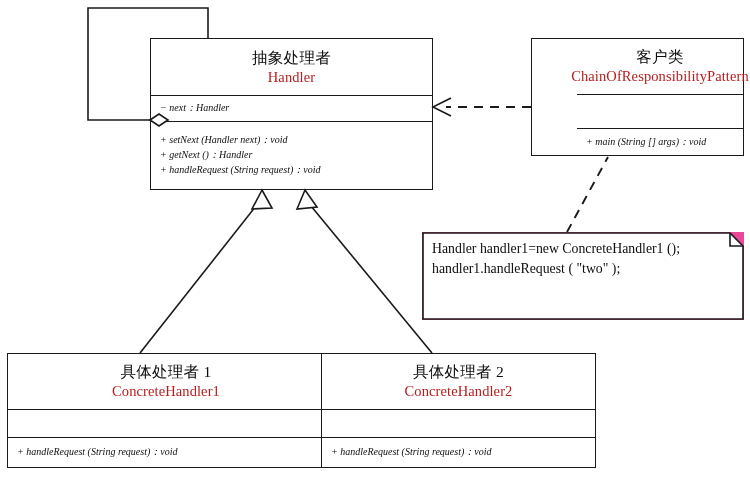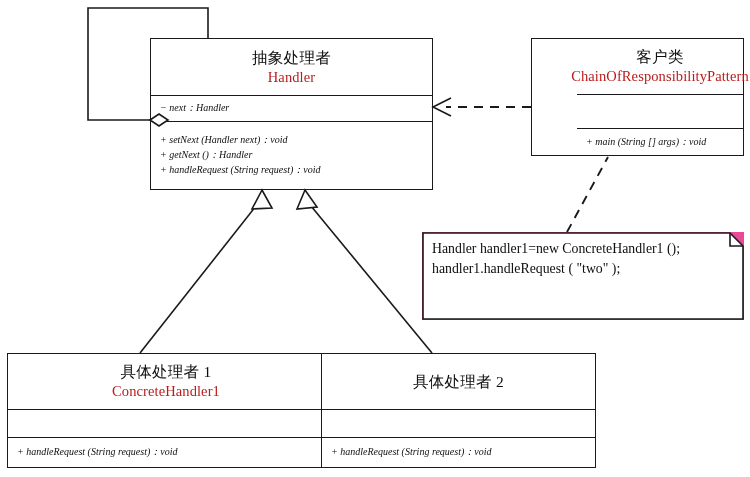--- a/index.html
+++ b/index.html
@@ -141,20 +141,21 @@
     </div>
     <div class="compartment c-members c-empty" style="height:28px;"></div>
     <div class="compartment c-members" style="flex:1;">
       <span class="member">+ handleRequest (String request)：void</span>
     </div>
   </div>
 
   <div class="uml-class" style="left:293px; top:353px; width:275px; height:115px;margin-left:28px;">
     <div class="compartment c-title" style="height:55px;">
       <span class="cn-name">具体处理者 2</span>
+      <span class="en-name">ConcreteHandler2</span>
     </div>
     <div class="compartment c-members c-empty" style="height:28px;"></div>
     <div class="compartment c-members" style="flex:1;">
       <span class="member">+ handleRequest (String request)：void</span>
     </div>
   </div>
 
   <div class="note-box" style="left:422px; top:232px; width:322px; height:88px;">
     <svg width="322" height="88" style="position:absolute;left:0;top:0;">
       <path d="M1,1 L308,1 L321,14 L321,87 L1,87 Z" fill="#ffffff" stroke="#1a1a1a" stroke-width="1.6"></path>

